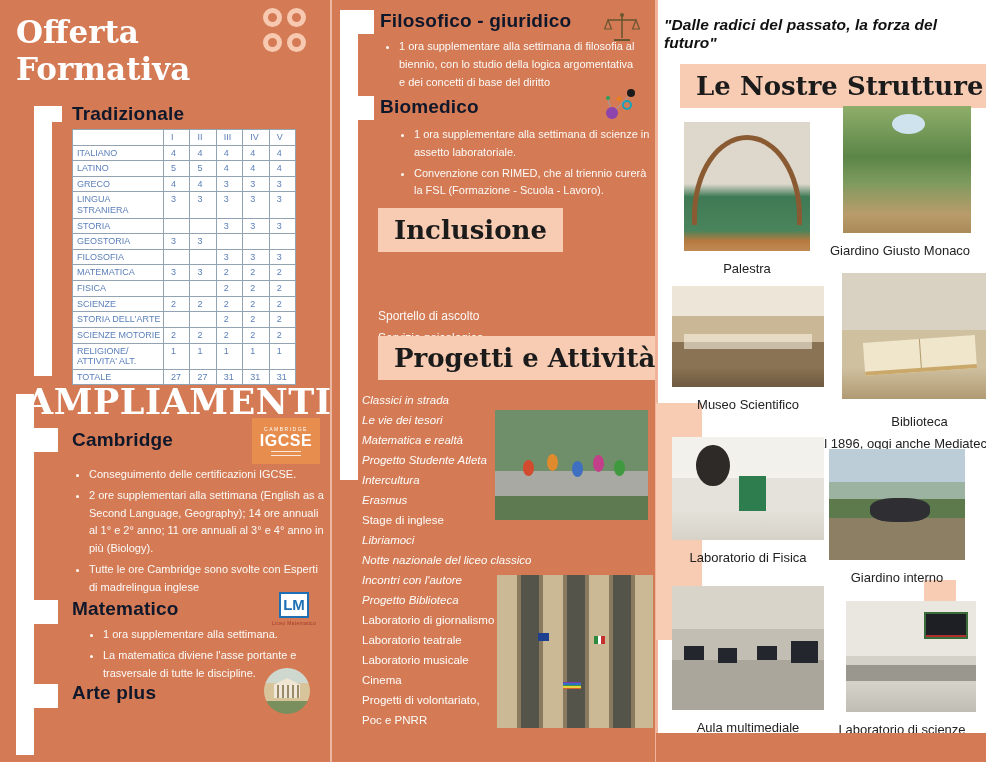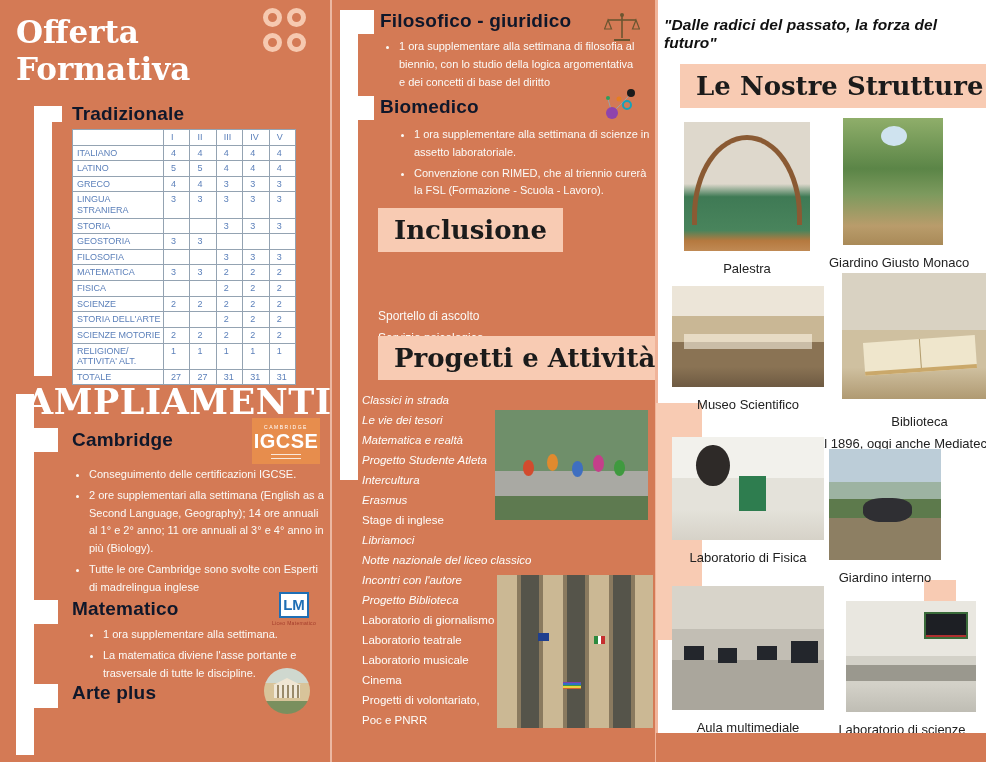--- a/index.html
+++ b/index.html
@@ -38,21 +38,21 @@
   .t-row { display:flex; }
   .t-body .t-row { border-top:1px solid #94a3b2; }
   .t-cell { flex:1; padding:2px 0 2px 7px; }
   .t-cell:not(:first-child) { border-left:1px solid #94a3b2; }
   .t-label { width:90px; flex:none; padding:2px 2px 2px 4px; }
 
   
   .igcse { position:absolute; left:252px; top:418px; width:68px; height:46px; background:#e78d4d;
            display:flex; flex-direction:column; align-items:center; justify-content:center; color:#fff; }
   .igcse .small { font-size:5px; letter-spacing:1.5px; }
-  .igcse .big { font-size:20px; font-weight:700; letter-spacing:.5px; line-height:1.1; }
+  .igcse .big { font-size:16px; font-weight:700; letter-spacing:.5px; line-height:1.1; }
   .igcse .lines { width:30px; height:5px; border-top:1px solid rgba(255,255,255,.8);
                   border-bottom:1px solid rgba(255,255,255,.8); margin-top:2px; }
   .lm-logo { position:absolute; left:268px; top:592px; width:52px; height:42px; text-align:center; }
   .lm-logo .lm-box { width:30px; height:26px; margin:0 auto; background:#fff; border:2px solid #1f6fb5;
                      color:#1f6fb5; font-weight:700; font-size:15px; line-height:22px; }
   .lm-logo .lm-cap { font-size:5px; color:#a33b2a; margin-top:2px; letter-spacing:.3px; }
   .temple { position:absolute; left:264px; top:668px; width:46px; height:46px; border-radius:50%;
             background:linear-gradient(180deg,#cfd8cf 0 32%, #d8c49a 32% 72%, #7a8f5e 72%);
             overflow:hidden; }
   .temple .roof { width:0; height:0; margin:10px auto 0; border-left:14px solid transparent;
@@ -405,21 +405,21 @@
 
   <div class="peach-box" style="left:680px;top:64px">Le Nostre Strutture</div>
 
   <div class="pwrap" style="left:684px;top:122px;width:126px">
     <div class="photo ph-palestra" style="height:129px">
       <div class="arch"></div>
     </div>
     <div class="cap">Palestra</div>
   </div>
 
-  <div class="pwrap" style="left:843px;top:118px;width:100px">
+  <div class="pwrap" style="left:843px;top:106px;width:128px">
     <div class="photo ph-giusto" style="height:127px">
       <div class="sky"></div>
     </div>
     <div class="cap" style="white-space:nowrap;margin-left:-14px">Giardino Giusto Monaco</div>
   </div>
 
   <div class="pwrap" style="left:672px;top:286px;width:152px">
     <div class="photo ph-museo" style="height:101px">
       <div class="case"></div>
     </div>
@@ -437,21 +437,21 @@
   </div>
 
   <div class="pwrap" style="left:672px;top:437px;width:152px">
     <div class="photo ph-fisica" style="height:103px">
       <div class="hair"></div>
       <div class="instr"></div>
     </div>
     <div class="cap">Laboratorio di Fisica</div>
   </div>
 
-  <div class="pwrap" style="left:829px;top:449px;width:112px">
+  <div class="pwrap" style="left:829px;top:449px;width:136px">
     <div class="photo ph-interno" style="height:111px">
       <div class="group"></div>
     </div>
     <div class="cap">Giardino interno</div>
   </div>
 
   <div class="pwrap" style="left:672px;top:586px;width:152px">
     <div class="photo ph-aula" style="height:124px">
       <div class="mon" style="left:8%;top:48%"></div>
       <div class="mon" style="left:30%;top:50%"></div>

